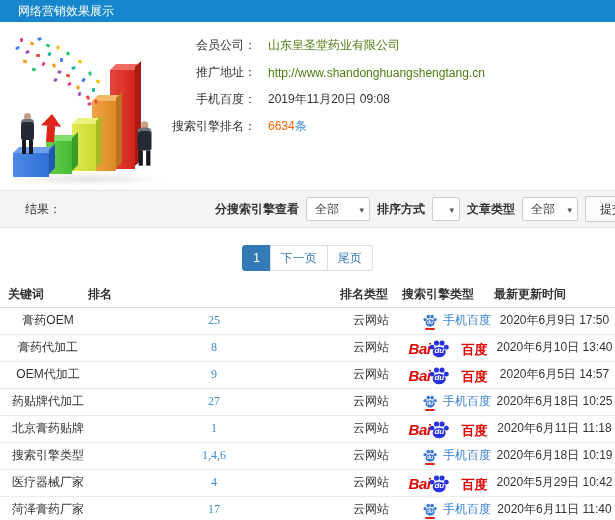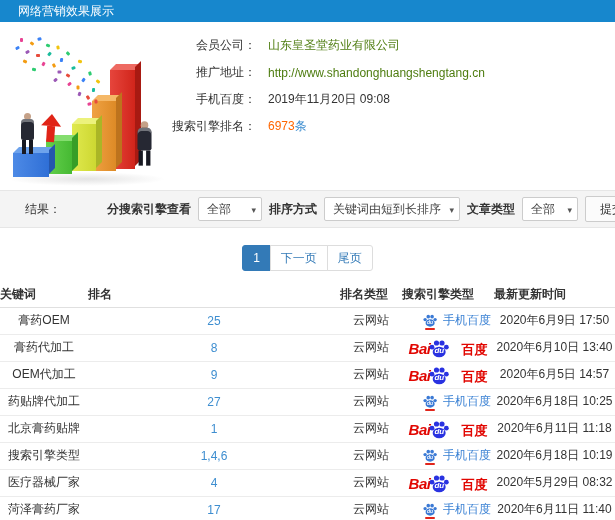--- a/index.html
+++ b/index.html
@@ -67,22 +67,22 @@
   .pagination a { display:block; min-width:28px; text-align:center; padding:0 10px; height:26px; line-height:24px; font-size:12px;
                   color:#337ab7; background:#fff; border:1px solid #ddd; margin-left:-1px; text-decoration:none; cursor:pointer; }
   .pagination li:first-child a { border-radius:3px 0 0 3px; margin-left:0; }
   .pagination li:last-child a { border-radius:0 3px 3px 0; }
   .pagination li.active a { background:#337ab7; border-color:#337ab7; color:#fff; }
 
   
   table.results { width:100%; border-collapse:collapse; font-size:12px; table-layout:fixed; }
   table.results th { text-align:left; font-weight:bold; color:#333; height:24px; border-bottom:1px solid #e0e0e0; }
   table.results td { height:27px; color:#333; border-bottom:1px solid #ececec; overflow:visible; white-space:nowrap;text-align:center; }
-  table.results th:first-child, table.results td:first-child { }
-  a.rank-link { color:#3e8ed0; text-decoration:none; cursor:pointer; }
+  table.results th:first-child, table.results td:first-child { padding-left:8px; }
+  a.rank-link { color:#3e8ed0; text-decoration:none; cursor:pointer;font-family:Liberation Serif, serif; }
 
   
   .paw { position:relative; display:inline-block; }
   .paw svg { width:100%; height:100%; display:block; }
   .baidu-logo { display:inline-flex; align-items:flex-end; line-height:1; }
   .baidu-logo .bai { color:#e10601; font-style:italic; font-weight:bold; font-size:15px; letter-spacing:-.5px; }
   .baidu-logo .cn  { color:#e10601; font-weight:bold; font-size:13px; margin-left:12px; }
   .paw-lg { width:20px; height:19px; color:#2932e1; margin:0 0 -2px -1px; }
   .paw-lg .du { position:absolute; left:5px; top:8px; font:italic bold 8px/1 "Liberation Sans",sans-serif; color:#fff; }
   .mobile-baidu { display:inline-flex; align-items:center; padding-left:18px; }
@@ -185,32 +185,32 @@
       <div class="info-row">
         <span class="info-label">推广地址：</span>
         <a class="info-value blue-link">http://www.shandonghuangshengtang.cn</a>
       </div>
       <div class="info-row">
         <span class="info-label">手机百度：</span>
         <span class="info-value">2019年11月20日 09:08</span>
       </div>
       <div class="info-row">
         <span class="info-label">搜索引擎排名：</span>
-        <span class="info-value"><span class="count-orange">6973</span><span class="count-unit">条</span></span>
+        <span class="info-value"><span class="count-orange">6634</span><span class="count-unit">条</span></span>
       </div>
     </div>
   </div>
 
   <div class="filter-bar">
     <span class="result-label">结果：</span>
     <div class="filter-controls">
       <span class="filter-label">分搜索引擎查看</span>
       <div class="select sel-engine"><span>全部</span><i class="caret">▾</i></div>
       <span class="filter-label">排序方式</span>
-      <div class="select sel-sort"><span>关键词由短到长排序</span><i class="caret">▾</i></div>
+      <div class="select sel-sort"><i class="caret">▾</i></div>
       <span class="filter-label">文章类型</span>
       <div class="select sel-article"><span>全部</span><i class="caret">▾</i></div>
       <button class="submit-btn">提交</button>
     </div>
   </div>
 
   <div class="pagination-wrap">
     <ul class="pagination">
       <li class="active">
           <a>1</a>
@@ -373,21 +373,21 @@
                   <circle cx="3.6" cy="9.4" r="2.9" fill="currentColor"></circle>
                   <circle cx="9" cy="4.4" r="3.1" fill="currentColor"></circle>
                   <circle cx="15.6" cy="4.4" r="3.1" fill="currentColor"></circle>
                   <circle cx="20.8" cy="9.4" r="2.9" fill="currentColor"></circle>
                   <ellipse cx="12.2" cy="15.2" rx="7.8" ry="6.4" fill="currentColor"></ellipse>
                 </svg>
                 <i class="du">du</i>
               </span>
               <b class="cn">百度</b>
             </span></td>
-          <td>2020年5月29日 08:32</td>
+          <td>2020年5月29日 10:42</td>
         </tr>
         <tr>
           <td>菏泽膏药厂家</td>
           <td><a class="rank-link">17</a></td>
           <td>云网站</td>
           <td><span class="mobile-baidu">
               <span class="paw paw-sm">
                 <svg viewBox="0 0 24 22" xmlns="http://www.w3.org/2000/svg">
                   <circle cx="3.6" cy="9.4" r="2.9" fill="currentColor"></circle>
                   <circle cx="9" cy="4.4" r="3.1" fill="currentColor"></circle>

